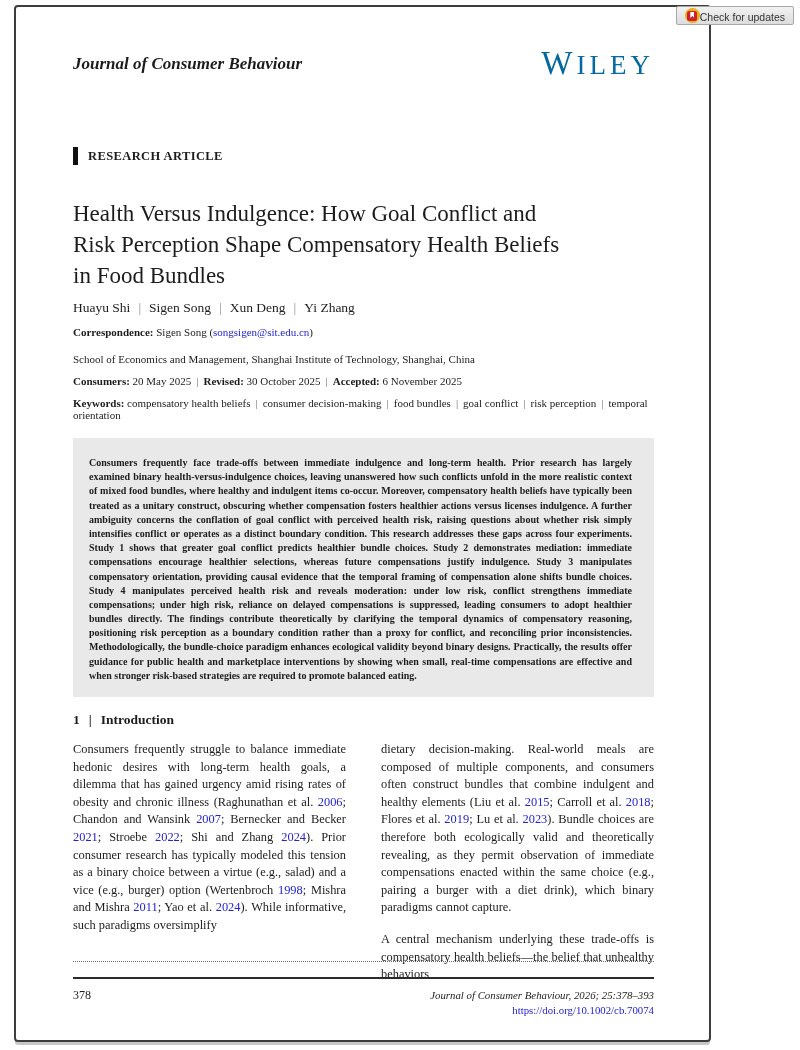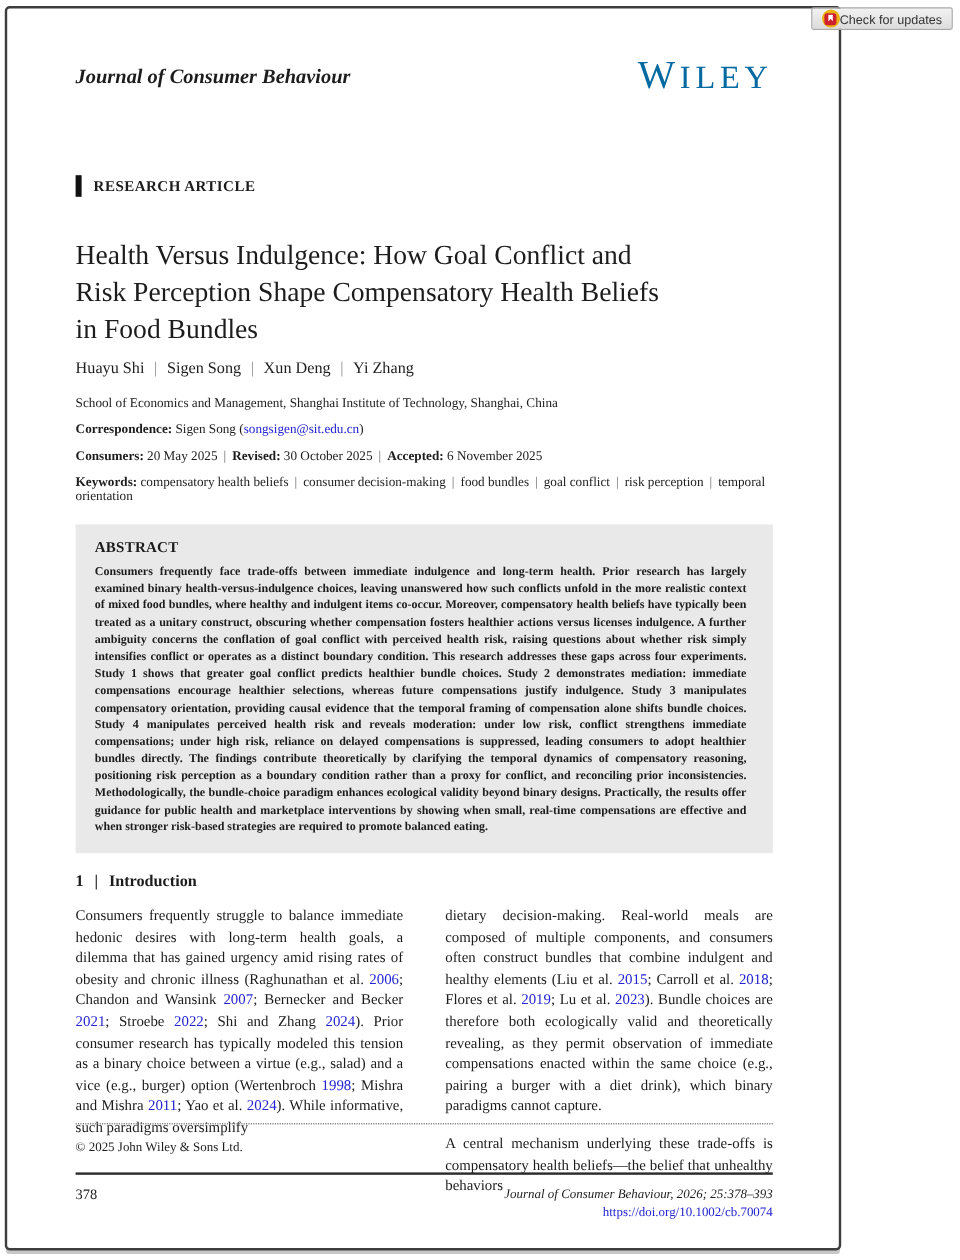--- a/index.html
+++ b/index.html
@@ -1,20 +1,20 @@
 <!DOCTYPE html>
 <html><head>
 <meta charset="utf-8">
 <style>
   html,body{margin:0;padding:0;width:800px;height:1050px;background:#ffffff;overflow:hidden;}
   *{box-sizing:border-box;}
   body{font-family:"Liberation Serif","DejaVu Serif",serif;color:#1c1c1c;}
 
   .page{
-    position:absolute;left:4px;top:5px;width:697px;height:1037px;
+    position:absolute;left:14px;top:5px;width:697px;height:1037px;
     border:2px solid #3d3d3d;border-radius:4px;background:#fff;
     box-shadow:0 4px 0 -1px #c8c8c8;
   }
   .content{padding:0 55px 0 57px;}
 
   
   .badge{
     position:absolute;top:6px;right:6px;z-index:5;
     display:flex;align-items:flex-end;gap:0;
     background:linear-gradient(#f2f2f2,#dcdcdc);
@@ -101,50 +101,48 @@
     </div>
 
     <h1 class="title">
       <span>Health Versus Indulgence: How Goal Conflict and</span>
       <span>Risk Perception Shape Compensatory Health Beliefs</span>
       <span>in Food Bundles</span>
     </h1>
 
     <div class="authors"><span>Huayu Shi</span><span class="seg-sep">|</span><span>Sigen Song</span><span class="seg-sep">|</span><span>Xun Deng</span><span class="seg-sep">|</span><span>Yi Zhang</span></div>
 
+    <div class="meta correspondence"><span class="seg-b">Correspondence: </span><span>Sigen Song (</span><span class="seg-link">songsigen@sit.edu.cn</span><span>)</span></div>
+
     <div class="meta affiliation">School of Economics and Management, Shanghai Institute of Technology, Shanghai, China</div>
-
-    <div class="meta correspondence"><span class="seg-b">Correspondence: </span><span>Sigen Song (</span><span class="seg-link">songsigen@sit.edu.cn</span><span>)</span></div>
 
     <div class="meta dates"><span class="seg-b">Consumers: </span><span>20 May 2025</span><span class="seg-sep">|</span><span class="seg-b">Revised: </span><span>30 October 2025</span><span class="seg-sep">|</span><span class="seg-b">Accepted: </span><span>6 November 2025</span></div>
 
     <div class="meta keywords"><span class="seg-b">Keywords: </span><span>compensatory health beliefs</span><span class="seg-sep">|</span><span>consumer decision-making</span><span class="seg-sep">|</span><span>food bundles</span><span class="seg-sep">|</span><span>goal conflict</span><span class="seg-sep">|</span><span>risk perception</span><span class="seg-sep">|</span><span>temporal orientation</span></div>
 
     <div class="abstract-box">
-      <div class="abstract-heading">ABSTRACT</div>
       <p class="abstract-text">Consumers frequently face trade-offs between immediate indulgence and long-term health. Prior research has largely examined binary health-versus-indulgence choices, leaving unanswered how such conflicts unfold in the more realistic context of mixed food bundles, where healthy and indulgent items co-occur. Moreover, compensatory health beliefs have typically been treated as a unitary construct, obscuring whether compensation fosters healthier actions versus licenses indulgence. A further ambiguity concerns the conflation of goal conflict with perceived health risk, raising questions about whether risk simply intensifies conflict or operates as a distinct boundary condition. This research addresses these gaps across four experiments. Study 1 shows that greater goal conflict predicts healthier bundle choices. Study 2 demonstrates mediation: immediate compensations encourage healthier selections, whereas future compensations justify indulgence. Study 3 manipulates compensatory orientation, providing causal evidence that the temporal framing of compensation alone shifts bundle choices. Study 4 manipulates perceived health risk and reveals moderation: under low risk, conflict strengthens immediate compensations; under high risk, reliance on delayed compensations is suppressed, leading consumers to adopt healthier bundles directly. The findings contribute theoretically by clarifying the temporal dynamics of compensatory reasoning, positioning risk perception as a boundary condition rather than a proxy for conflict, and reconciling prior inconsistencies. Methodologically, the bundle-choice paradigm enhances ecological validity beyond binary designs. Practically, the results offer guidance for public health and marketplace interventions by showing when small, real-time compensations are effective and when stronger risk-based strategies are required to promote balanced eating.</p>
     </div>
 
     <div class="intro-heading"><span>1</span><span class="seg-hsep">|</span><span>Introduction</span></div>
 
     <div class="columns">
       <div class="col">
         <p class="body-para"><span>Consumers frequently struggle to balance immediate hedonic desires with long-term health goals, a dilemma that has gained urgency amid rising rates of obesity and chronic illness (Raghunathan et al. </span><span class="seg-link">2006</span><span>; Chandon and Wansink </span><span class="seg-link">2007</span><span>; Bernecker and Becker </span><span class="seg-link">2021</span><span>; Stroebe </span><span class="seg-link">2022</span><span>; Shi and Zhang </span><span class="seg-link">2024</span><span>). Prior consumer research has typically modeled this tension as a binary choice between a virtue (e.g., salad) and a vice (e.g., burger) option (Wertenbroch </span><span class="seg-link">1998</span><span>; Mishra and Mishra </span><span class="seg-link">2011</span><span>; Yao et al. </span><span class="seg-link">2024</span><span>). While informative, such paradigms oversimplify</span></p>
       </div>
       <div class="col">
         <p class="body-para"><span>dietary decision-making. Real-world meals are composed of multiple components, and consumers often construct bundles that combine indulgent and healthy elements (Liu et al. </span><span class="seg-link">2015</span><span>; Carroll et al. </span><span class="seg-link">2018</span><span>; Flores et al. </span><span class="seg-link">2019</span><span>; Lu et al. </span><span class="seg-link">2023</span><span>). Bundle choices are therefore both ecologically valid and theoretically revealing, as they permit observation of immediate compensations enacted within the same choice (e.g., pairing a burger with a diet drink), which binary paradigms cannot capture.</span></p>
         <p class="body-para"><span>A central mechanism underlying these trade-offs is compensatory health beliefs—the belief that unhealthy behaviors</span></p>
       </div>
     </div>
 
   </div>
 
   <div class="footer-area">
     <div class="dotted-rule"></div>
-    <div class="meta copyright">© 2025 John Wiley &amp; Sons Ltd.</div>
     <div class="solid-rule"></div>
     <div class="footer-row">
       <div class="page-number">378</div>
       <div class="footer-right">
         <div class="footer-cite"><span class="seg-i">Journal of Consumer Behaviour</span><span>, 2026; 25:378–393</span></div>
         <div class="doi-link">https://doi.org/10.1002/cb.70074</div>
       </div>
     </div>
   </div>
 </div>

